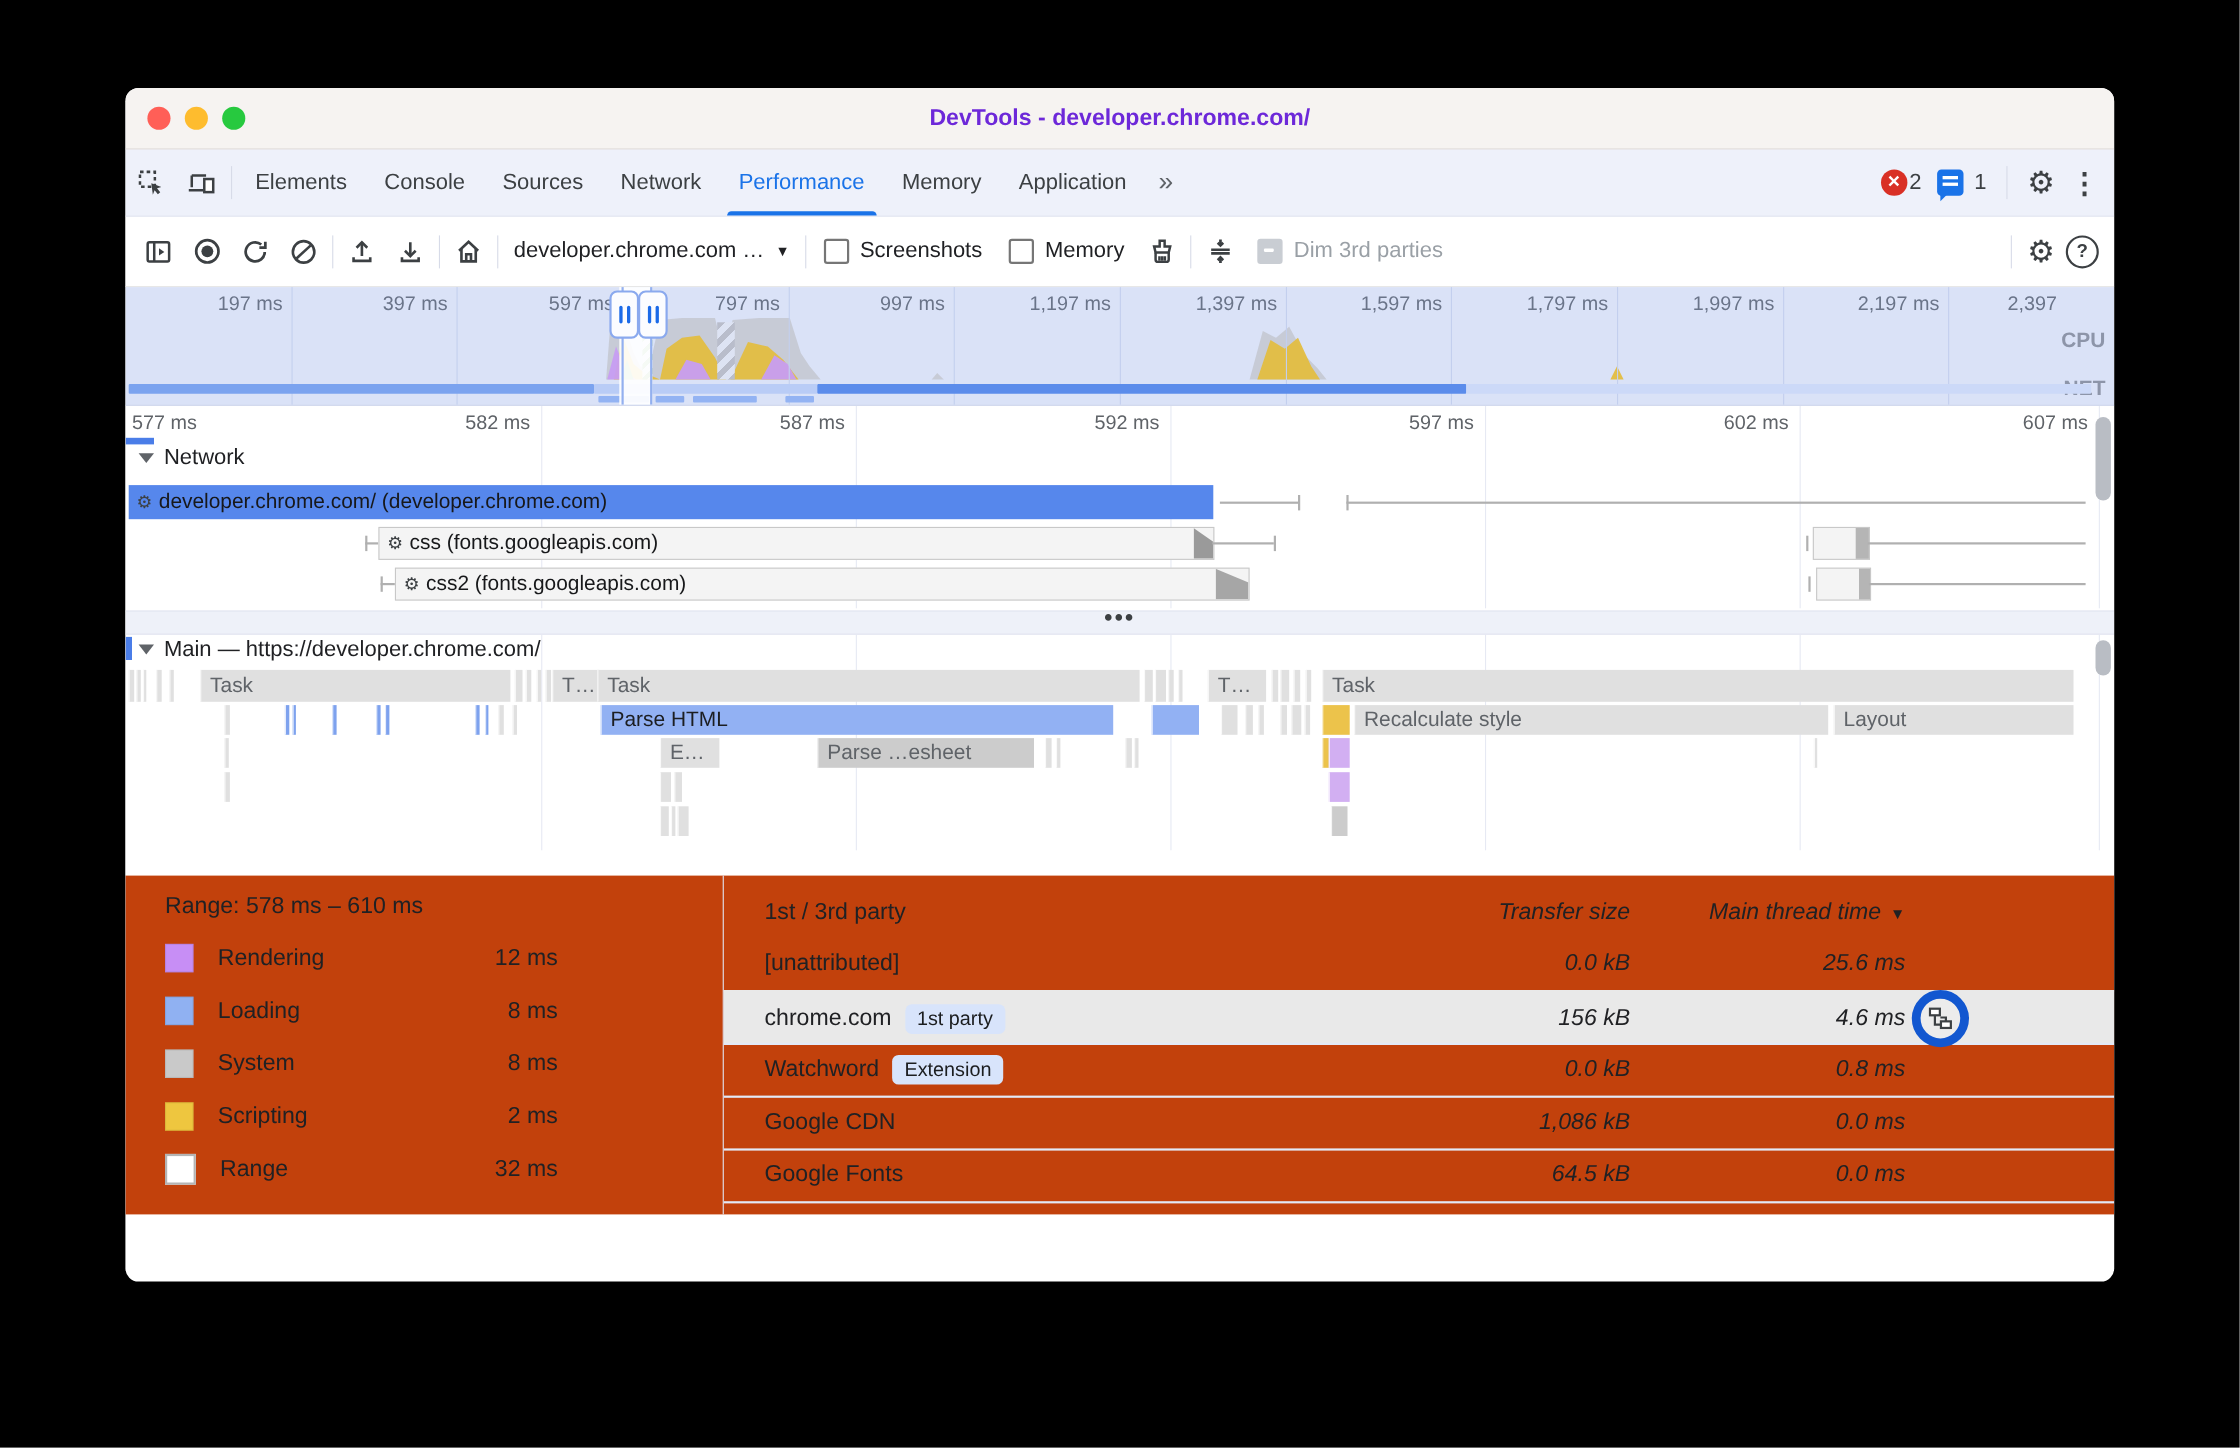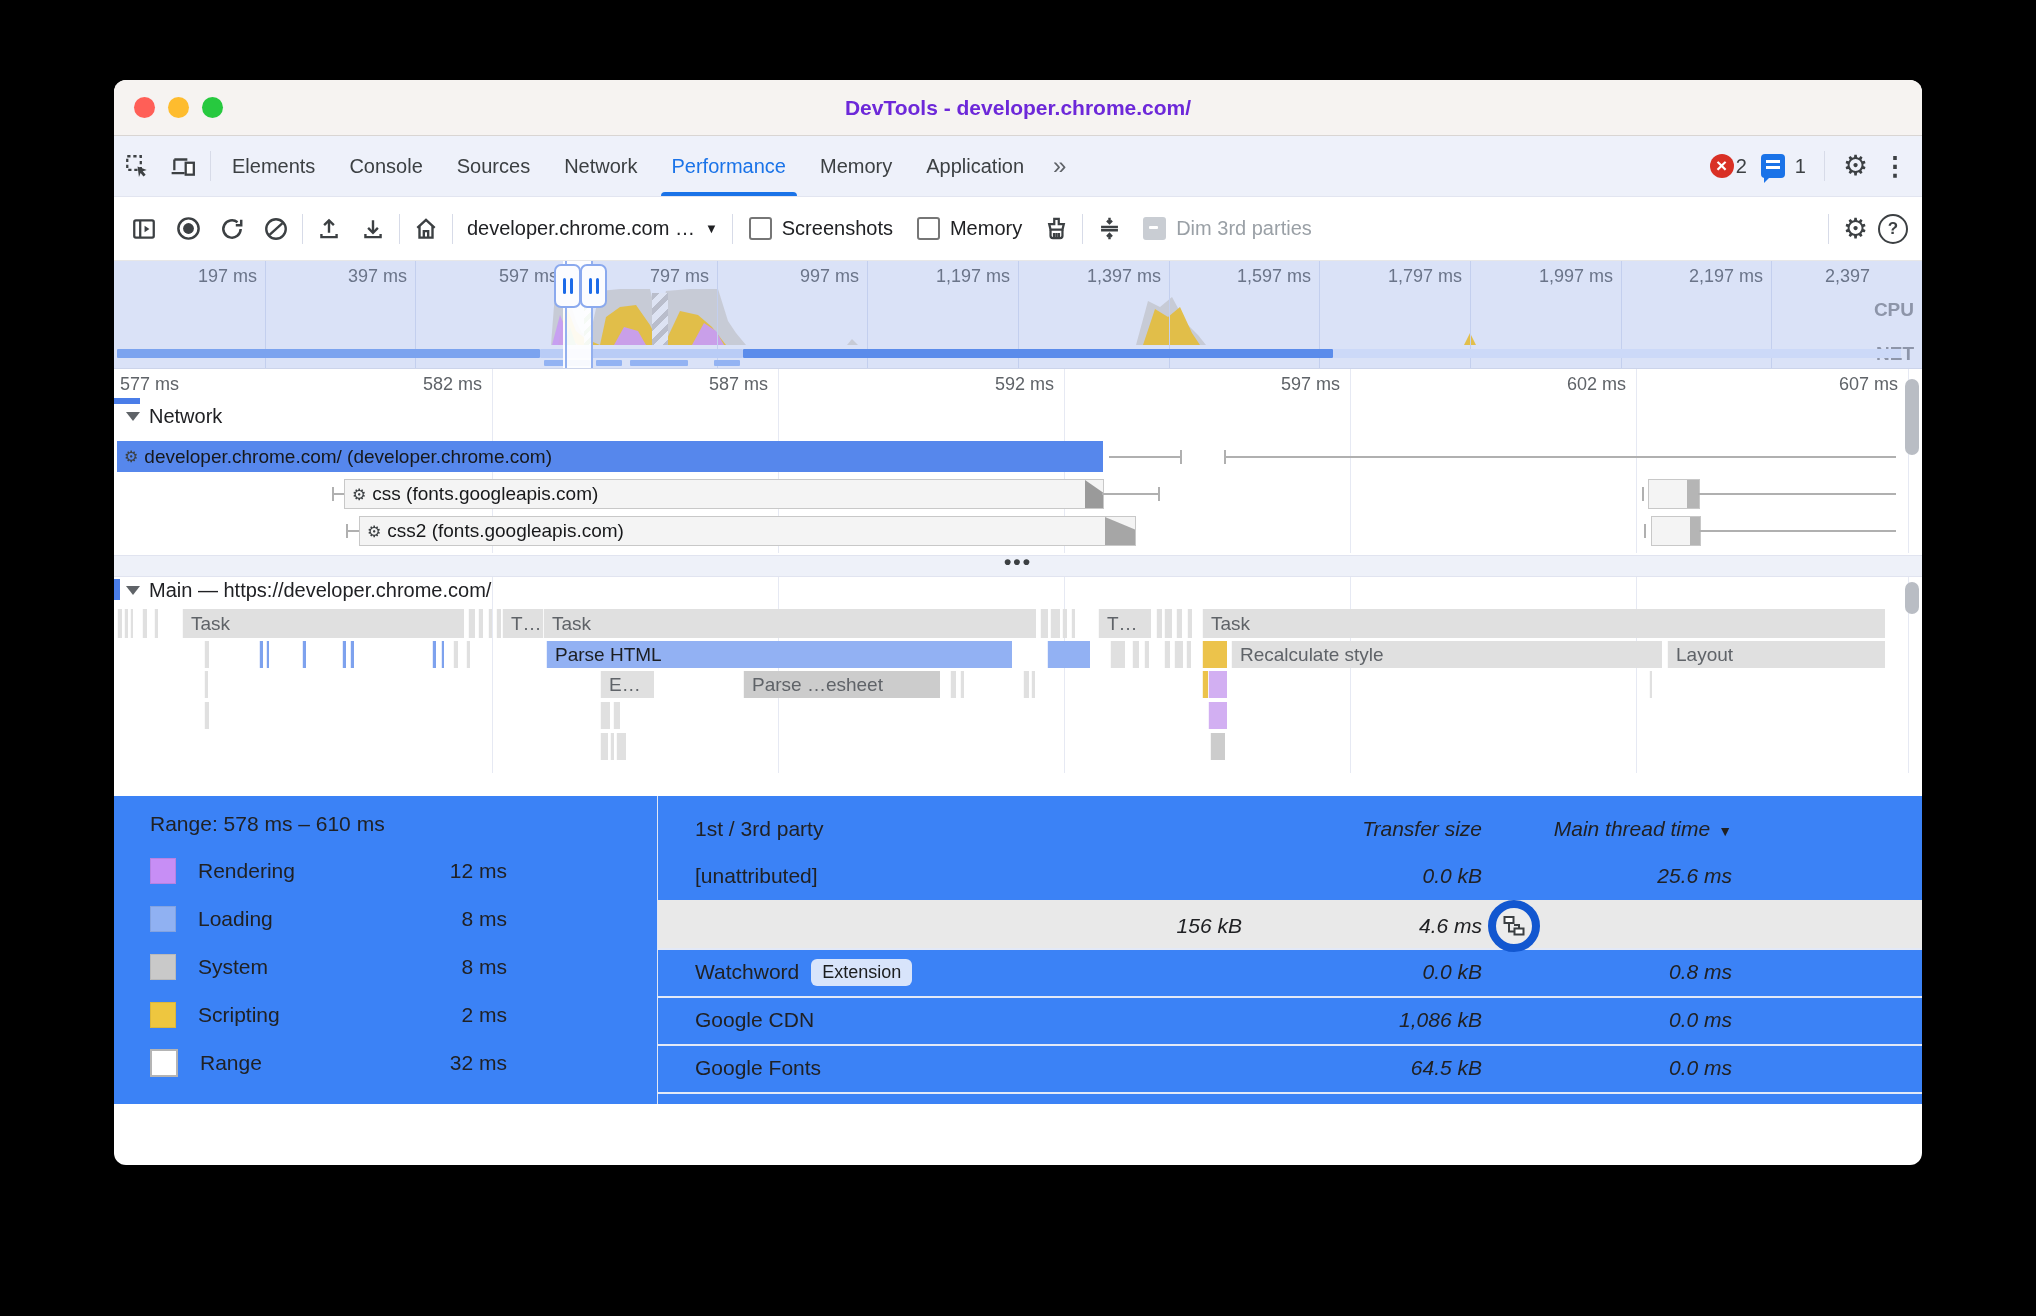--- a/index.html
+++ b/index.html
@@ -74,21 +74,21 @@
   .fbar{position:absolute;display:flex;align-items:center;overflow:hidden;border-left:1px solid rgba(255,255,255,.8);}
   .flab{font-size:19px;color:#5f6368;padding-left:8px;white-space:nowrap;}
   .flab.dk{color:#1c1e21;}
   .thumb{position:absolute;width:14px;border-radius:7px;background:#b9bdc4;right:3px;}
   
   .btabs{height:65px;background:#eef1fa;border-bottom:1px solid #dfe3f0;display:flex;align-items:flex-end;padding-left:14px;}
   .btab{padding:0 21px;height:100%;display:flex;align-items:center;font-size:21px;color:#202124;position:relative;}
   .btab.active{color:#1a73e8;}
   .btab.active::after{content:"";position:absolute;left:4px;right:4px;bottom:0;height:5px;border-radius:5px 5px 0 0;background:#1a73e8;}
   
-  .summary{position:relative;height:308px;background:#3b82f6;}
+  .summary{position:relative;height:308px;background:#c2410c;}
   .leftpane{position:absolute;left:0;top:0;bottom:0;width:543px;}
   .rightpane{position:absolute;left:543px;right:0;top:0;bottom:0;border-left:1px solid #e2e7f5;}
   .range{position:absolute;left:36px;top:16px;font-size:21px;color:#202124;}
   .legrow{position:absolute;left:36px;right:20px;height:34px;display:flex;align-items:center;}
   .swatch{width:24px;height:24px;flex:0 0 auto;}
   .leglab{font-size:21px;color:#202124;margin-left:22px;}
   .legval{position:absolute;right:130px;width:200px;text-align:right;font-size:21px;color:#202124;height:34px;line-height:34px;}
   .hl{position:absolute;right:0;top:0;height:33px;background:#fcf2cf;border-bottom:3px solid #e6ba3a;z-index:-1;}
   .thead,.trow{position:absolute;left:0;right:0;display:grid;grid-template-columns:1fr 240px 250px 190px;align-items:center;}
   .thead{height:46px;font-size:21px;}
@@ -532,20 +532,24 @@
       <div id="ptable">
           <div class="trow" style="top: 56px;">
             <div class="tname">
               <span>[unattributed]</span>
             </div>
             <div class="tnum">0.0 kB</div>
             <div class="tnum">25.6 ms</div>
             <div style="display: flex; align-items: center;"></div>
           </div>
           <div class="trow sel" style="top: 104px;">
+            <div class="tname">
+              <span>chrome.com</span>
+              <span class="pill">1st party</span>
+            </div>
             <div class="tnum">156 kB</div>
             <div class="tnum">4.6 ms</div>
             <div style="display: flex; align-items: center;">
               <div class="ring">
                 <svg width="22" height="22" viewBox="0 0 22 22" fill="none" stroke="#3c4043" stroke-width="2">
   <rect x="1.5" y="2" width="9" height="6" fill="#fff"></rect>
   <rect x="11.5" y="13.5" width="9" height="6" fill="#fff"></rect>
   <path d="M6 8v8.5h5.5M16 13.5V10h-5"></path>
                 </svg>
               </div>

